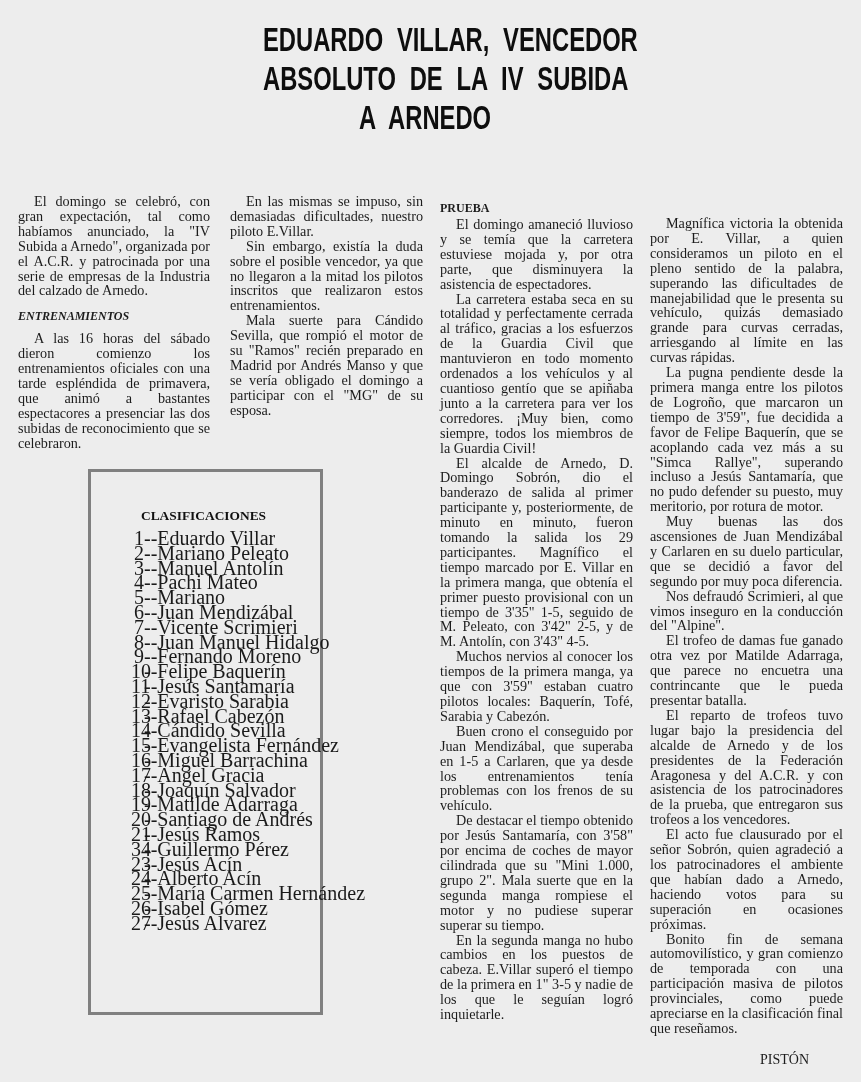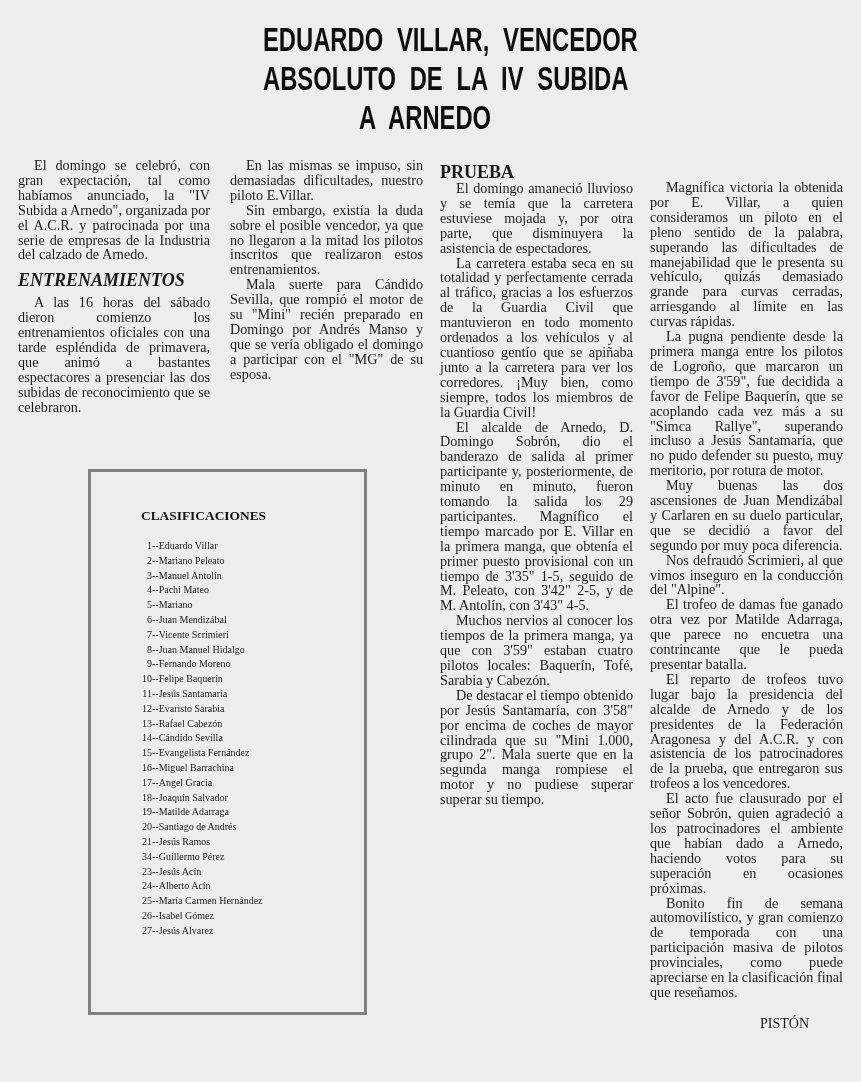--- a/index.html
+++ b/index.html
@@ -13,45 +13,45 @@
     position: absolute; left: 200px; top: 20px; width: 450px;
     text-align: center;
     font-family: "Liberation Sans Narrow", "Liberation Sans", sans-serif;
     font-weight: bold; color: #0e0e0e;
     font-size: 33px; line-height: 39px; letter-spacing: 0px;
     transform: scaleX(0.72); transform-origin: center top;
   }
   .headline .hl-line { display: block; white-space: nowrap; word-spacing: 10px; }
   .col {
     position: absolute; font-size: 14.2px; line-height: 14.9px;
-    text-align: justify; color: #1c1c1c;
+    text-align: justify; color: #1c1c1c; margin-top: 36px;
   }
   .col p { margin: 0; text-indent: 16px; }
   .col h3 {
-    margin: 0; font-size: 18px; font-weight: bold; text-indent: 0;
+    margin: 0; font-size: 12px; font-weight: bold; text-indent: 0;
     line-height: 15px;
   }
   #col1 { left: 18px; top: 158px; width: 192px; }
   #col2 { left: 230px; top: 158px; width: 193px; }
   #col3 { left: 440px; top: 165px; width: 193px; }
   #col4 { left: 650px; top: 180px; width: 193px; }
   #col1 h3 { margin-top: 11px; margin-bottom: 7px; font-style: italic; }
   #col3 h3 { margin-bottom: 1px; }
   .signature { text-align: right; padding-right: 34px; margin-top: 17px; font-size: 14px; }
   .box {
-    position: absolute; left: 88px; top: 469px; width: 279px; height: 546px;
+    position: absolute; left: 88px; top: 469px; width: 235px; height: 546px;
     border: 3px solid #808080; box-sizing: border-box;
   }
   .box h4 {
     position: absolute; left: 50px; top: 36px; margin: 0;
     font-size: 13.4px; font-weight: bold; color: #111;
   }
   .box ol {
-    position: absolute; left: 40px; top: 59px; margin: 8px; padding: 0; list-style: none;
-    font-size: 10px; line-height: 14.8px; width: 220px;
+    position: absolute; left: 40px; top: 59px; margin: 0; padding: 0; list-style: none;
+    font-size: 20px; line-height: 14.8px; width: 220px;
   }
   .box li { white-space: nowrap; }
   .box .num { display: inline-block; width: 13px; text-align: right; }
 </style>
 </head>
 <body>
 
 <div class="headline">
   <span class="hl-line">EDUARDO VILLAR, VENCEDOR</span>
   <span class="hl-line">ABSOLUTO DE LA IV SUBIDA</span>
@@ -60,21 +60,21 @@
 
 <div class="col" id="col1">
   <p>El domingo se celebró, con gran expectación, tal como habíamos anunciado, la "IV Subida a Arnedo", organizada por el A.C.R. y patrocinada por una serie de empresas de la Industria del calzado de Arnedo.</p>
   <h3>ENTRENAMIENTOS</h3>
   <p>A las 16 horas del sábado dieron comienzo los entrenamientos oficiales con una tarde espléndida de primavera, que animó a bastantes espectacores a presenciar las dos subidas de reconocimiento que se celebraron.</p>
 </div>
 
 <div class="col" id="col2">
   <p>En las mismas se impuso, sin demasiadas dificultades, nuestro piloto E.Villar.</p>
   <p>Sin embargo, existía la duda sobre el posible vencedor, ya que no llegaron a la mitad los pilotos inscritos que realizaron estos entrenamientos.</p>
-  <p>Mala suerte para Cándido Sevilla, que rompió el motor de su "Mini" recién preparado en Domingo por Andrés Manso y que se vería obligado el domingo a participar con el "MG" de su esposa.</p>
+  <p>Mala suerte para Cándido Sevilla, que rompió el motor de su "Ramos" recién preparado en Madrid por Andrés Manso y que se vería obligado el domingo a participar con el "MG" de su esposa.</p>
 </div>
 
 <div class="box">
   <h4>CLASIFICACIONES</h4>
   <ol id="class-list">
       <li><span class="num">1</span><span>--</span><span>Eduardo Villar</span></li>
       <li><span class="num">2</span><span>--</span><span>Mariano Peleato</span></li>
       <li><span class="num">3</span><span>--</span><span>Manuel Antolín</span></li>
       <li><span class="num">4</span><span>--</span><span>Pachi Mateo</span></li>
       <li><span class="num">5</span><span>--</span><span>Mariano</span></li>
@@ -102,21 +102,23 @@
       <li><span class="num">27</span><span>--</span><span>Jesús Alvarez</span></li>
     </ol>
 </div>
 
 <div class="col" id="col3">
   <h3>PRUEBA</h3>
   <p>El domingo amaneció lluvioso y se temía que la carretera estuviese mojada y, por otra parte, que disminuyera la asistencia de espectadores.</p>
   <p>La carretera estaba seca en su totalidad y perfectamente cerrada al tráfico, gracias a los esfuerzos de la Guardia Civil que mantuvieron en todo momento ordenados a los vehículos y al cuantioso gentío que se apiñaba junto a la carretera para ver los corredores. ¡Muy bien, como siempre, todos los miembros de la Guardia Civil!</p>
   <p>El alcalde de Arnedo, D. Domingo Sobrón, dio el banderazo de salida al primer participante y, posteriormente, de minuto en minuto, fueron tomando la salida los 29 participantes. Magnífico el tiempo marcado por E. Villar en la primera manga, que obtenía el primer puesto provisional con un tiempo de 3'35" 1-5, seguido de M. Peleato, con 3'42" 2-5, y de M. Antolín, con 3'43" 4-5.</p>
   <p>Muchos nervios al conocer los tiempos de la primera manga, ya que con 3'59" estaban cuatro pilotos locales: Baquerín, Tofé, Sarabia y Cabezón.</p>
+  <p>Buen crono el conseguido por Juan Mendizábal, que superaba en 1-5 a Carlaren, que ya desde los entrenamientos tenía problemas con los frenos de su vehículo.</p>
   <p>De destacar el tiempo obtenido por Jesús Santamaría, con 3'58" por encima de coches de mayor cilindrada que su "Mini 1.000, grupo 2". Mala suerte que en la segunda manga rompiese el motor y no pudiese superar superar su tiempo.</p>
+  <p>En la segunda manga no hubo cambios en los puestos de cabeza. E.Villar superó el tiempo de la primera en 1" 3-5 y nadie de los que le seguían logró inquietarle.</p>
 </div>
 
 <div class="col" id="col4">
   <p>Magnífica victoria la obtenida por E. Villar, a quien consideramos un piloto en el pleno sentido de la palabra, superando las dificultades de manejabilidad que le presenta su vehículo, quizás demasiado grande para curvas cerradas, arriesgando al límite en las curvas rápidas.</p>
   <p>La pugna pendiente desde la primera manga entre los pilotos de Logroño, que marcaron un tiempo de 3'59", fue decidida a favor de Felipe Baquerín, que se acoplando cada vez más a su "Simca Rallye", superando incluso a Jesús Santamaría, que no pudo defender su puesto, muy meritorio, por rotura de motor.</p>
   <p>Muy buenas las dos ascensiones de Juan Mendizábal y Carlaren en su duelo particular, que se decidió a favor del segundo por muy poca diferencia.</p>
   <p>Nos defraudó Scrimieri, al que vimos inseguro en la conducción del "Alpine".</p>
   <p>El trofeo de damas fue ganado otra vez por Matilde Adarraga, que parece no encuetra una contrincante que le pueda presentar batalla.</p>
   <p>El reparto de trofeos tuvo lugar bajo la presidencia del alcalde de Arnedo y de los presidentes de la Federación Aragonesa y del A.C.R. y con asistencia de los patrocinadores de la prueba, que entregaron sus trofeos a los vencedores.</p>
   <p>El acto fue clausurado por el señor Sobrón, quien agradeció a los patrocinadores el ambiente que habían dado a Arnedo, haciendo votos para su superación en ocasiones próximas.</p>

